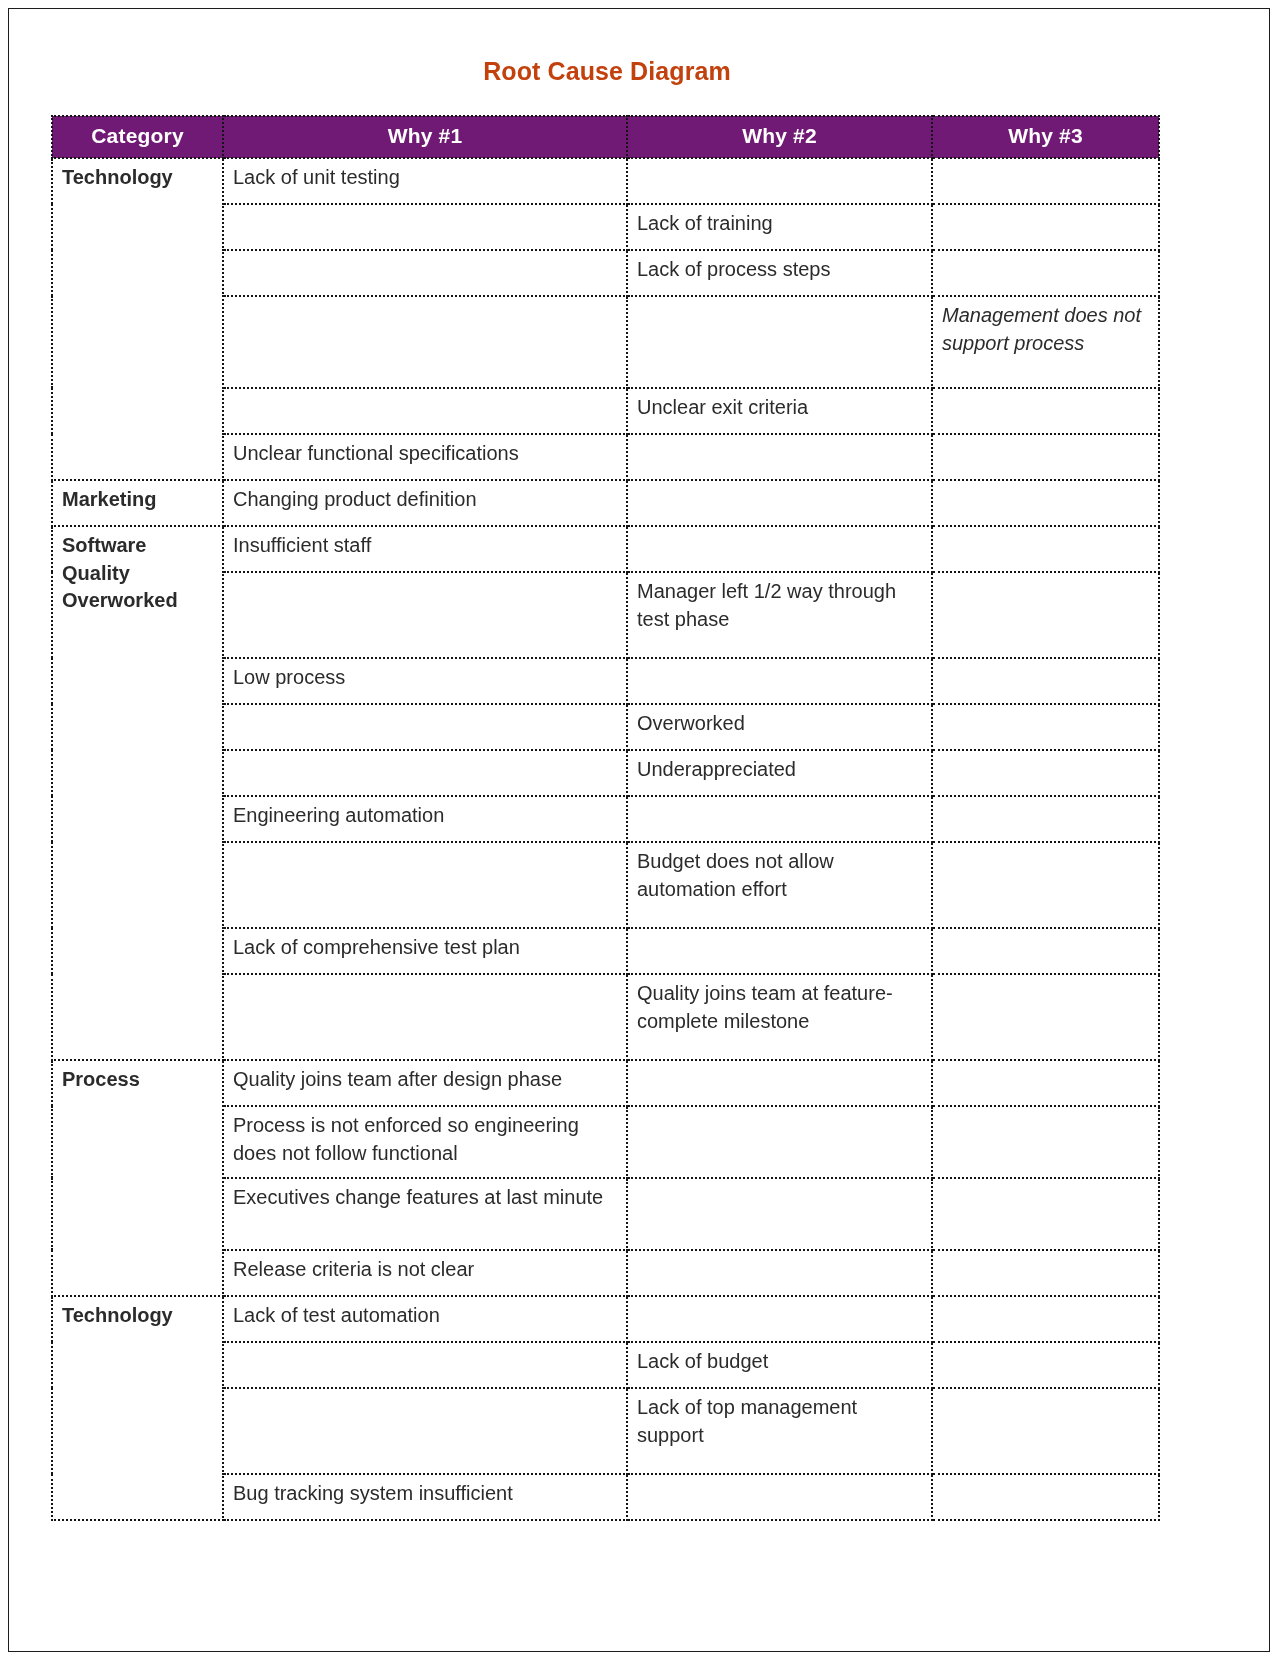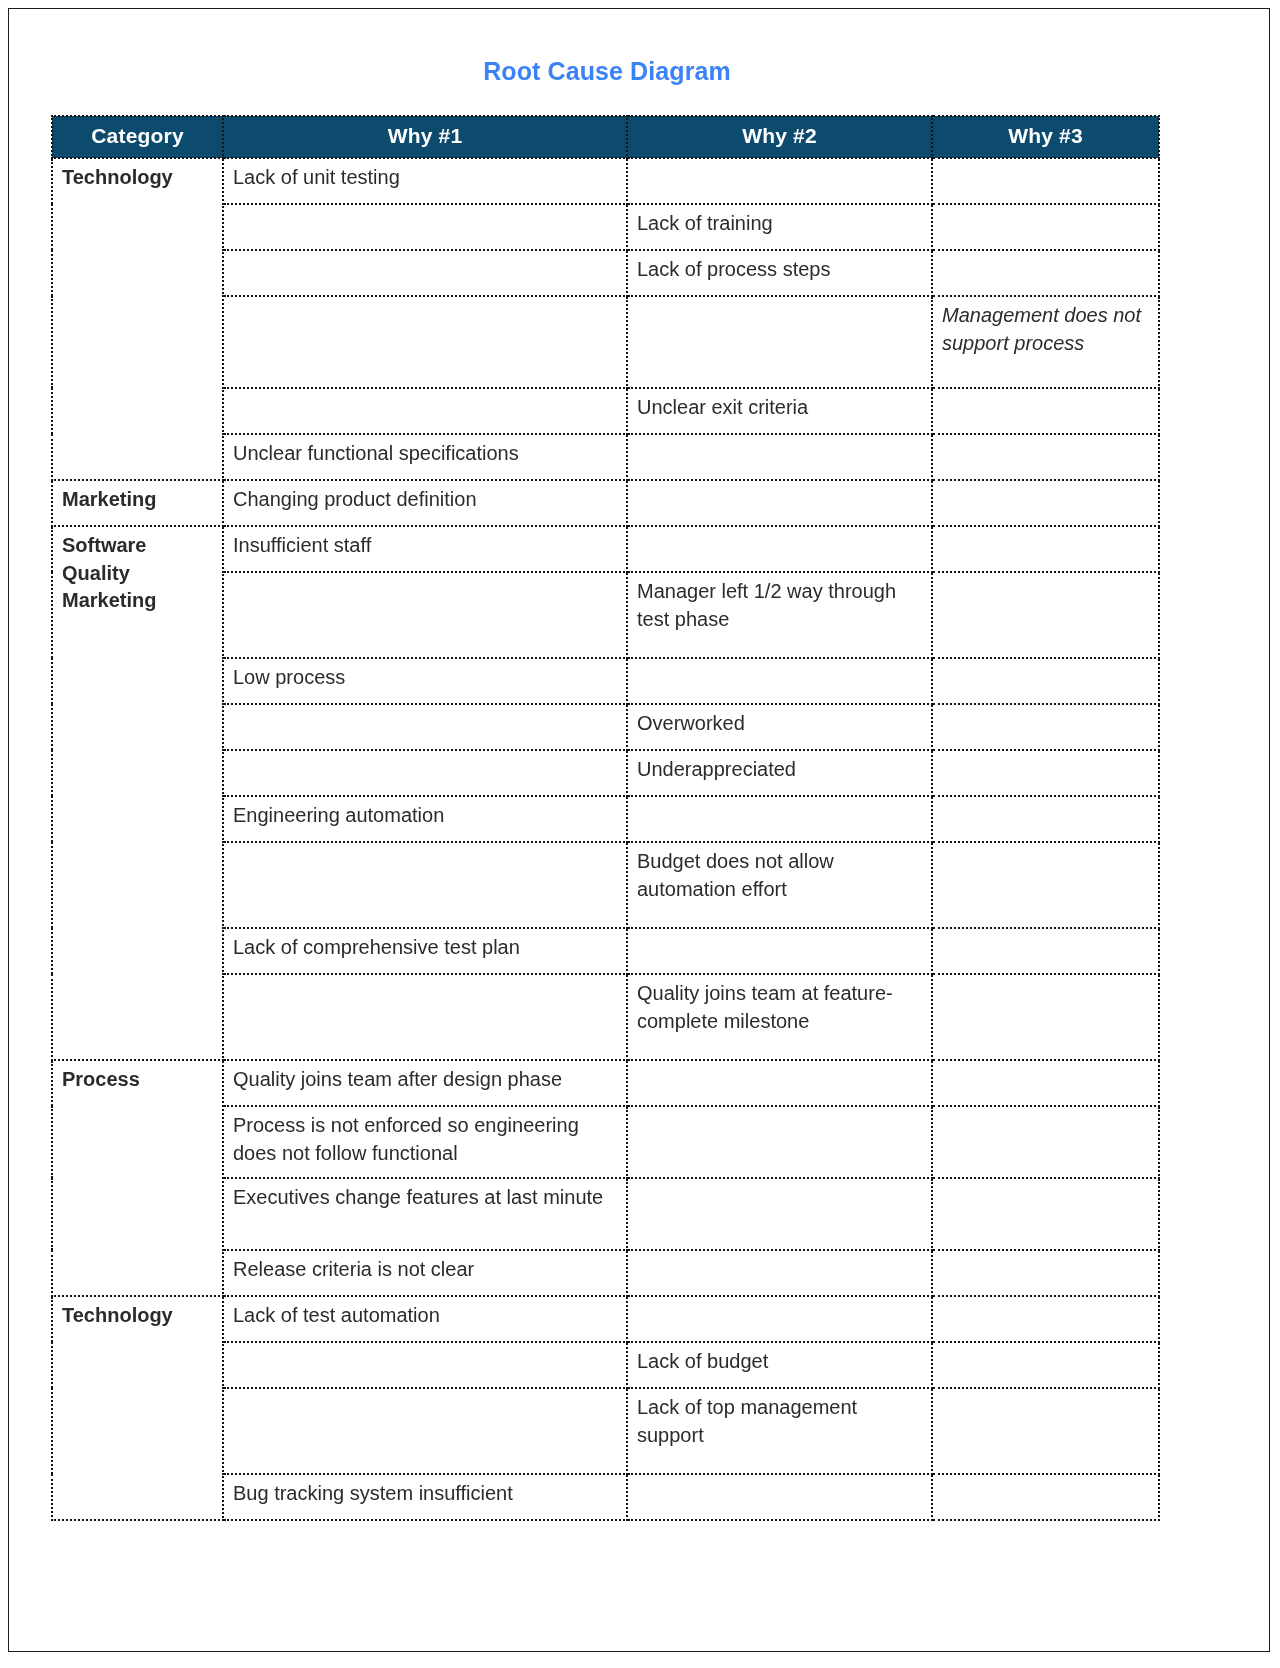--- a/index.html
+++ b/index.html
@@ -31,21 +31,21 @@
 
   
   .doc-title {
     position: absolute;
     left: 0;
     top: 48px;
     width: 1196px;
     text-align: center;
     font-size: 25px;
     font-weight: bold;
-    color: #3b82f6;
+    color: #c2410c;
     letter-spacing: 0.1px;
     font-family: "Liberation Sans", sans-serif;
   }
 
   
   .rc-table-wrap {
     position: absolute;
     left: 42px;
     top: 106px;
     width: 1107px;
@@ -56,21 +56,21 @@
     width: 1107px;
     border: 0;
   }
   table.rc-table col.c-cat   { width: 171px; }
   table.rc-table col.c-why1  { width: 404px; }
   table.rc-table col.c-why2  { width: 305px; }
   table.rc-table col.c-why3  { width: 227px; }
 
   
   table.rc-table thead th {
-    background: #0c4a6e;
+    background: #701a75;
     color: #ffffff;
     font-size: 21px;
     font-weight: bold;
     text-align: center;
     padding: 7px 4px 9px 4px;
     border: 2px dotted #141414;
     line-height: 1.15;
     letter-spacing: 0.2px;
   }
 
@@ -167,21 +167,21 @@
             <td class="blank"></td>
             <td class="blank"></td>
           </tr>
           <tr class="section-end" style="height: 46px;">
             <td class="cat-cell first-col" rowspan="1">Marketing</td>
             <td>Changing product definition</td>
             <td class="blank"></td>
             <td class="blank"></td>
           </tr>
           <tr style="height: 46px;">
-            <td class="cat-cell first-col" rowspan="9">Software Quality Marketing</td>
+            <td class="cat-cell first-col" rowspan="9">Software Quality Overworked</td>
             <td>Insufficient staff</td>
             <td class="blank"></td>
             <td class="blank"></td>
           </tr>
           <tr style="height: 86px;">
             <td class="blank"></td>
             <td>Manager left 1/2 way through test phase</td>
             <td class="blank"></td>
           </tr>
           <tr style="height: 46px;">

